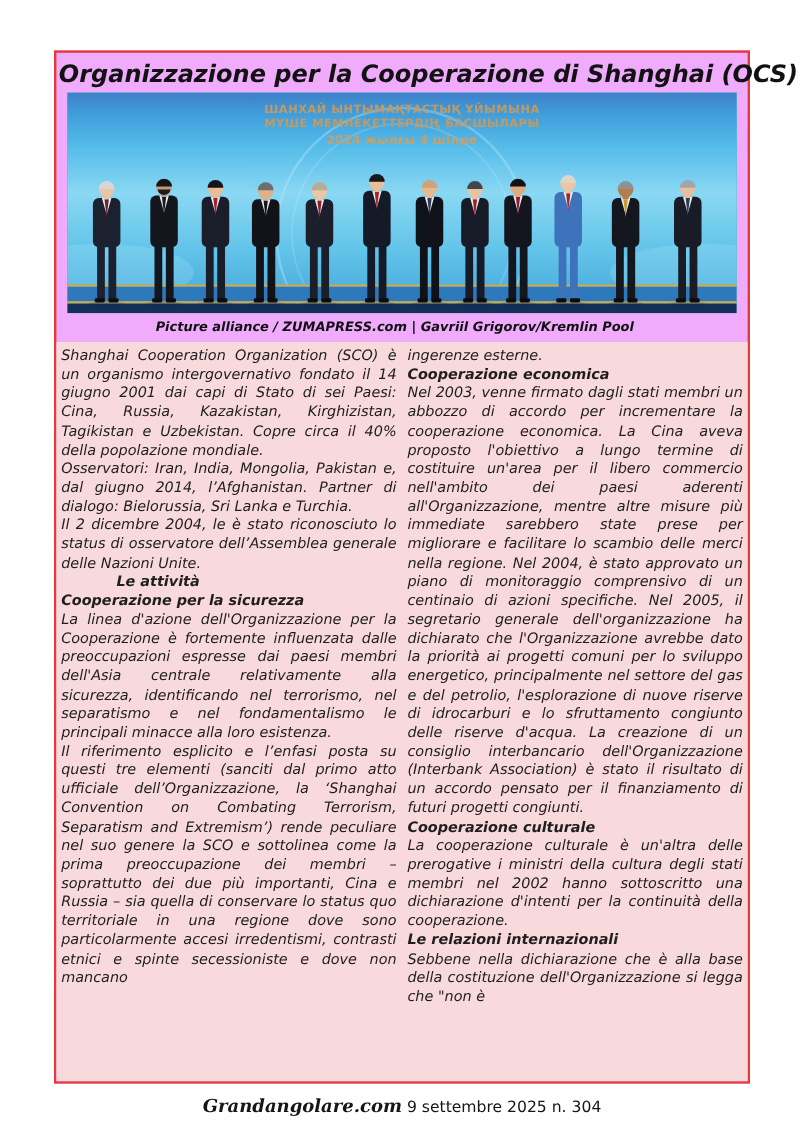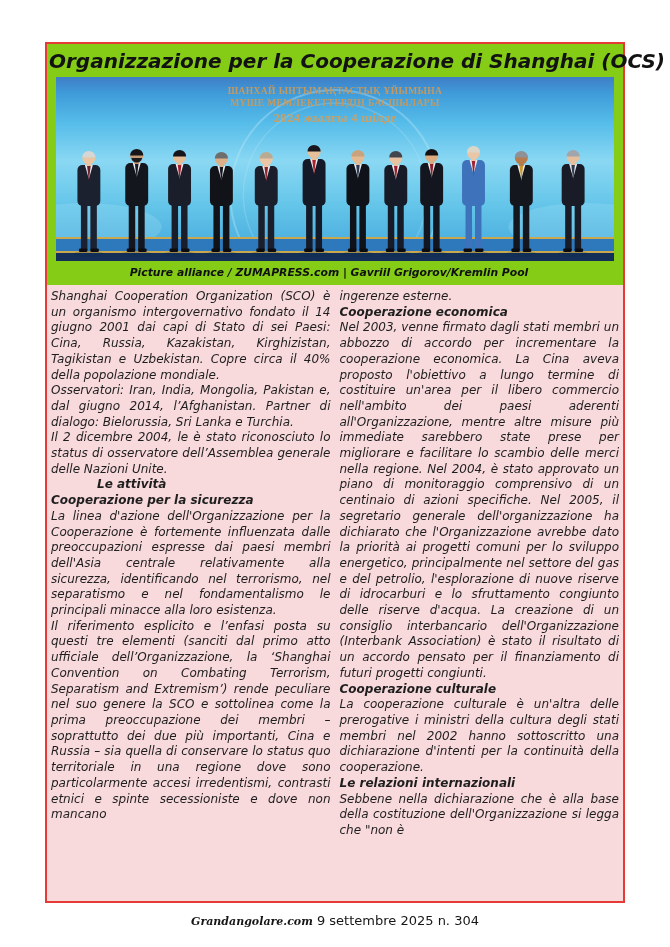--- a/index.html
+++ b/index.html
@@ -1,38 +1,38 @@
 <!DOCTYPE html>
 <html><head>
 <meta charset="utf-8">
 <style>
   html,body{margin:0;padding:0;background:#ffffff;}
   .canvas{position:relative;width:670px;height:947px;background:#ffffff;overflow:hidden;
           font-family:"DejaVu Sans","Liberation Sans",sans-serif;}
   .frame{position:absolute;left:45px;top:42px;width:580px;height:861px;box-sizing:border-box;
-         border:2px solid #e63a37;background:#84cc16;display:flex;flex-direction:column;}
+         border:2px solid #e63a37;background:#f0abfc;display:flex;flex-direction:column;}
   .title{text-align:center;font-weight:bold;font-style:italic;font-size:20px;line-height:24px;
          color:#121212;padding:5px 2px 4px 2px;white-space:nowrap;}
   .photo{margin:0 9px;height:184px;position:relative;overflow:hidden;background:#4fb2e0;flex:none;}
   .photo svg{position:absolute;left:0;top:0;width:100%;height:100%;display:block;}
   .banner{position:absolute;top:9px;left:0;right:0;text-align:center;color:#c39a63;
-          font-weight:bold;font-size:9.5px;line-height:11.5px;letter-spacing:0.4px;font-family:Liberation Serif, serif;}
-  .banner-date{font-size:13px;letter-spacing:0.2px;margin-top:3px;color:#c7a06a;}
+          font-weight:bold;font-size:9.5px;line-height:11.5px;letter-spacing:0.4px;}
+  .banner-date{font-size:10px;letter-spacing:0.2px;margin-top:3px;color:#c7a06a;}
   .caption{text-align:center;font-weight:bold;font-style:italic;font-size:10.8px;
            color:#101010;padding:5px 12px 6px 0;flex:none;}
   .article{flex:1;background:#f8d9dc;display:flex;gap:9px;padding:4px 4px;overflow:hidden;
            box-sizing:border-box;}
   .col{flex:1;min-width:0;font-style:italic;font-size:12px;line-height:15.7px;color:#1e1e1e;}
   .col p{margin:0;}
   .para-body{text-align:justify;text-justify:inter-word;}
   .para-heading{font-weight:bold;text-align:left;}
   .para-heading-indent{font-weight:bold;text-align:left;padding-left:46px;}
   .footer{position:absolute;left:0;right:0;top:913px;text-align:center;font-size:13px;color:#161616;}
   .footer .site{font-family:"DejaVu Serif","Liberation Serif",serif;font-weight:bold;
-                font-style:italic;font-size:11px;}
+                font-style:italic;font-size:15px;}
 </style>
 </head>
 <body>
 
 <div class="canvas">
   <div class="frame">
 
     <div class="title">Organizzazione per la Cooperazione di Shanghai (OCS)</div>
 
     <div class="photo">

